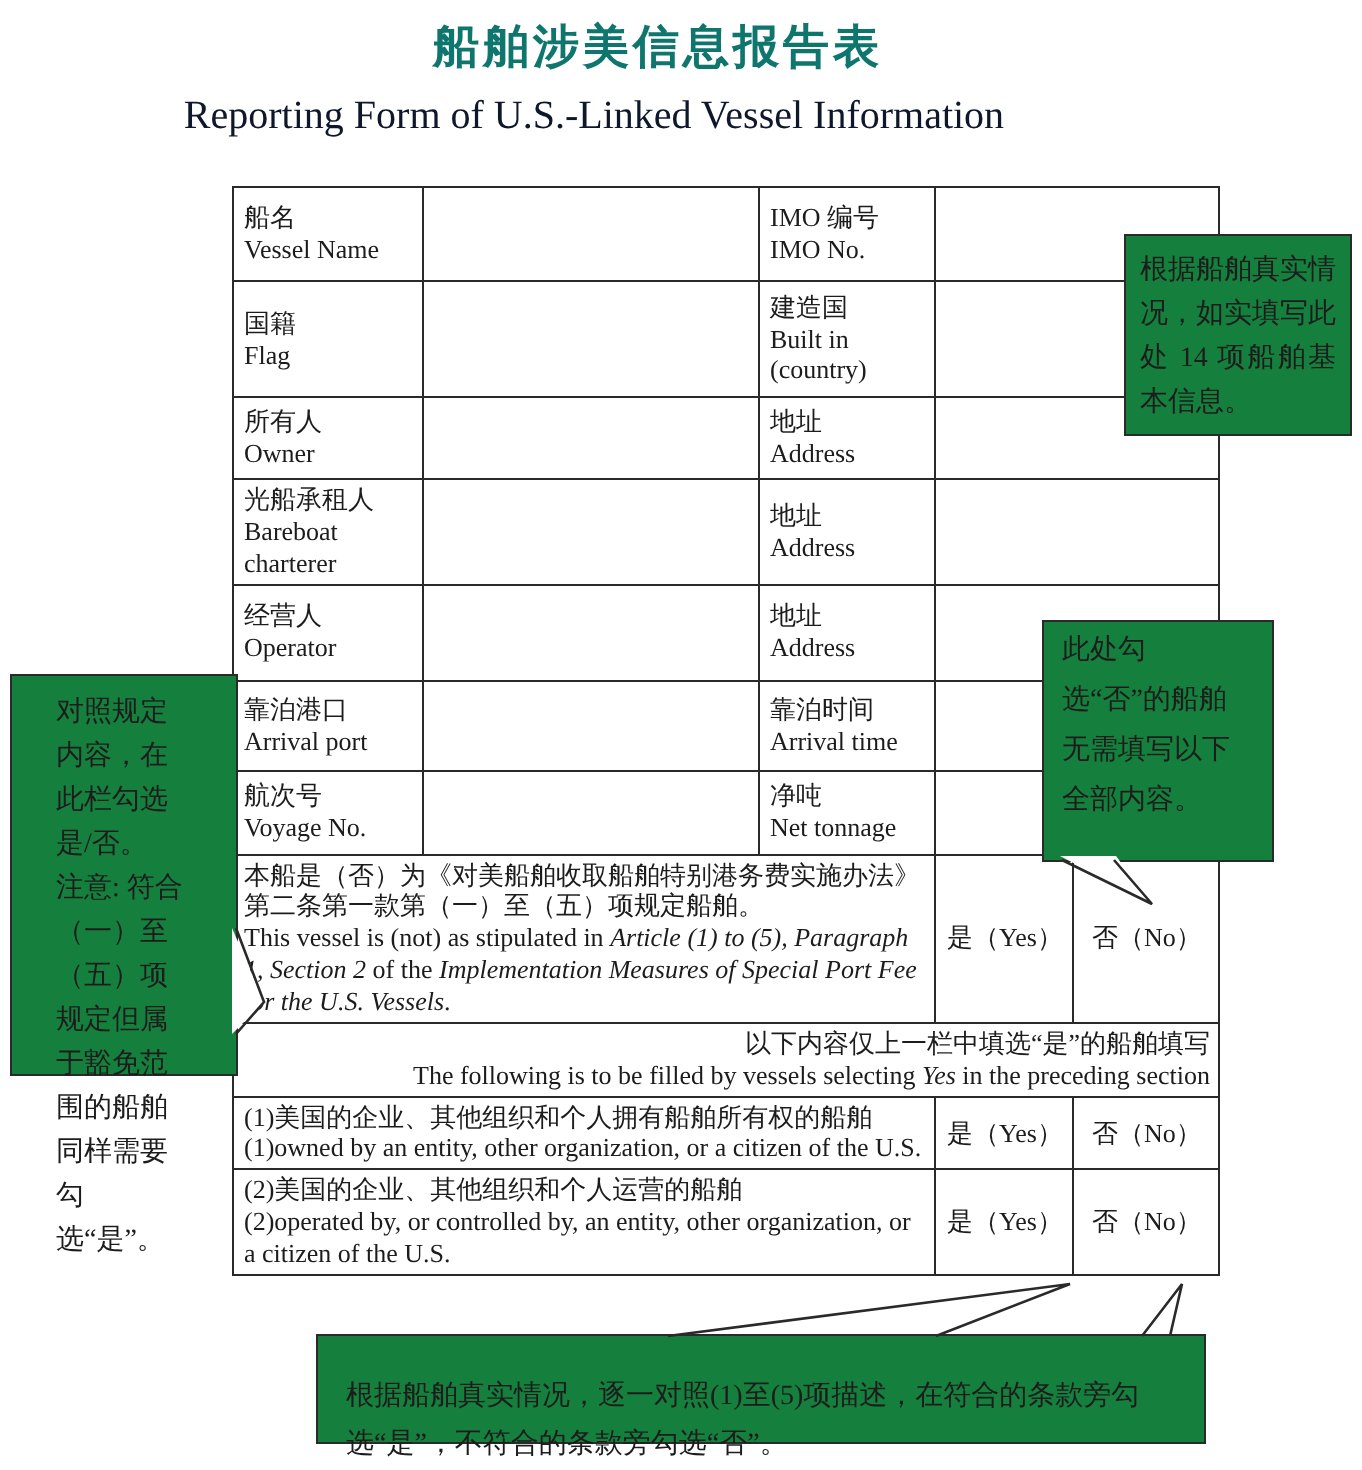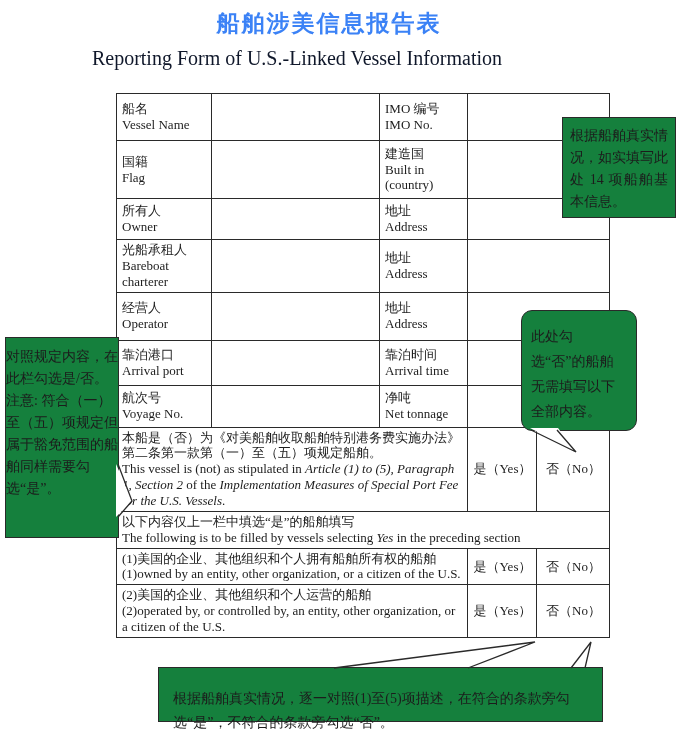--- a/index.html
+++ b/index.html
@@ -3,53 +3,53 @@
 <meta charset="utf-8">
 <style>
   html,body{margin:0;padding:0;}
   body{
     width:681px;height:735px;position:relative;background:#ffffff;
     font-family:"Liberation Serif","DejaVu Serif",serif;color:#1c1c1c;
     overflow:hidden;
   }
   .page-title{
     position:absolute;top:8px;left:0;width:658px;text-align:center;
-    font-size:23px;font-weight:bold;letter-spacing:2px;color:#3b82f6;
+    font-size:23px;font-weight:bold;letter-spacing:2px;color:#0f766e;
   }
   .page-subtitle{
     position:absolute;top:47px;left:0;width:594px;text-align:center;
     font-size:20px;color:#0f172a;
   }
   
   table.form{
     position:absolute;left:116px;top:93px;width:493px;
     border-collapse:collapse;table-layout:fixed;z-index:1;
   }
   table.form td{
     border:1px solid #2a2a2a;
     font-size:13px;line-height:1.22;
     padding:2px 4px 2px 5px;vertical-align:middle;
     overflow:hidden;
   }
   td.val{background:#fff;}
   td.yesno{text-align:center;font-size:13px;padding:2px 1px;}
   td.stip{vertical-align:top;font-size:12.5px;line-height:1.16;padding:2px 4px 2px 5px;margin-left:16px;}
-  td.sechead{text-align:left;font-size:13px;line-height:1.1;padding:1px 2px;margin-top:48px;}
+  td.sechead{text-align:right;font-size:13px;line-height:1.1;padding:1px 2px;margin-top:48px;}
   td.item{vertical-align:top;font-size:12.5px;line-height:1.2;}
   .it{font-style:italic;}
   .lbl2{white-space:normal;}
   
   .callout{
     position:absolute;background:#15803d;border:1.5px solid #2a2a2a;
     font-size:14px;color:#1c1c1c;z-index:2;box-sizing:border-box;
   }
   .co-basic{left:562px;top:117px;width:114px;height:101px;padding:7px 7px;
     line-height:22px;text-align:justify;text-justify:inter-ideograph;}
-  .co-no{left:521px;top:310px;width:116px;height:121px;padding:13px 9px;line-height:25px;border-radius:11px;}
-  .co-left{left:5px;top:337px;width:114px;height:201px;padding:8px 0;line-height:22px;}
+  .co-no{left:521px;top:310px;width:116px;height:121px;padding:2px 9px;line-height:25px;}
+  .co-left{left:5px;top:337px;width:114px;height:201px;padding:8px 22px;line-height:22px;}
   .co-bottom{left:158px;top:667px;width:445px;height:55px;padding:19px 14px;line-height:24px;}
   svg.tails{position:absolute;left:0;top:0;z-index:3;pointer-events:none;}
 </style>
 </head>
 <body>
 
 <div class="page-title">船舶涉美信息报告表</div>
 <div class="page-subtitle">Reporting Form of U.S.-Linked Vessel Information</div>
 
 <table class="form">

